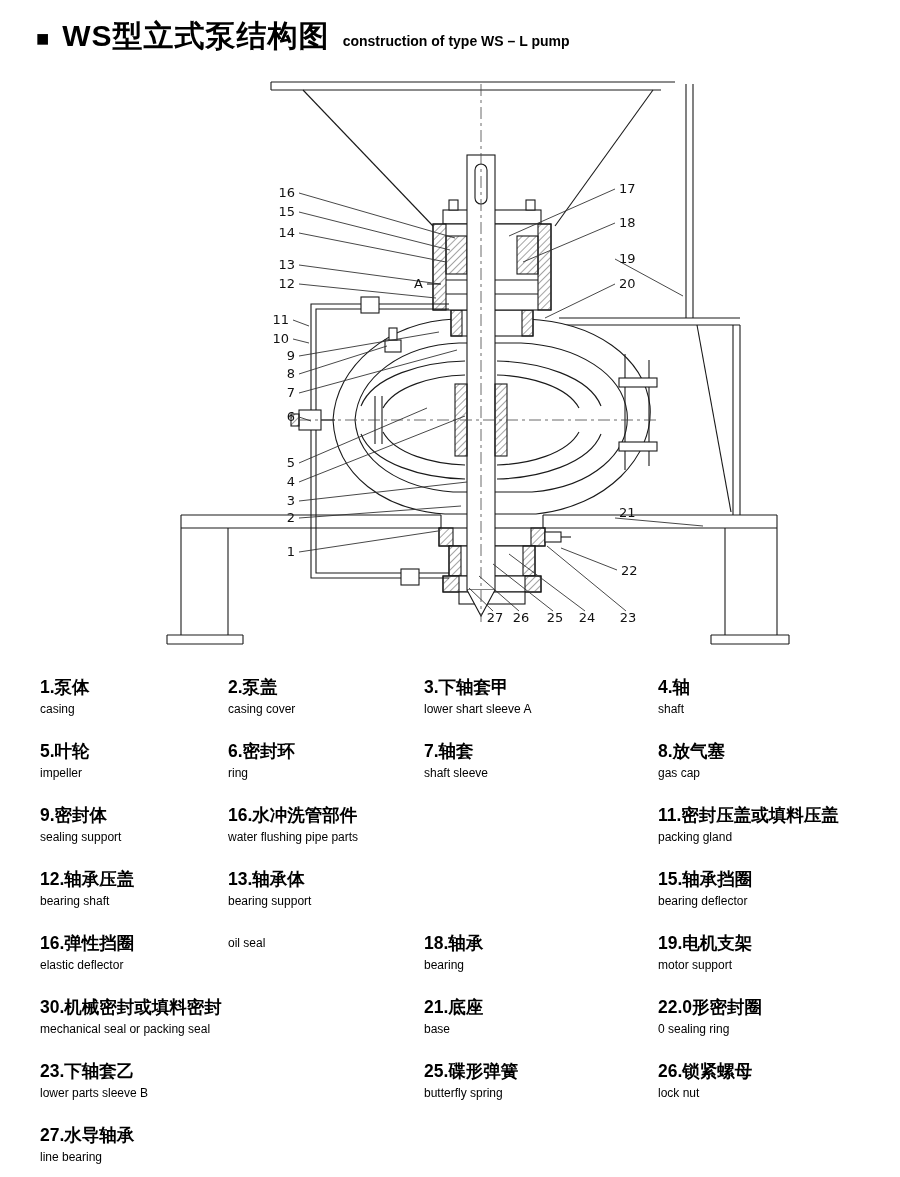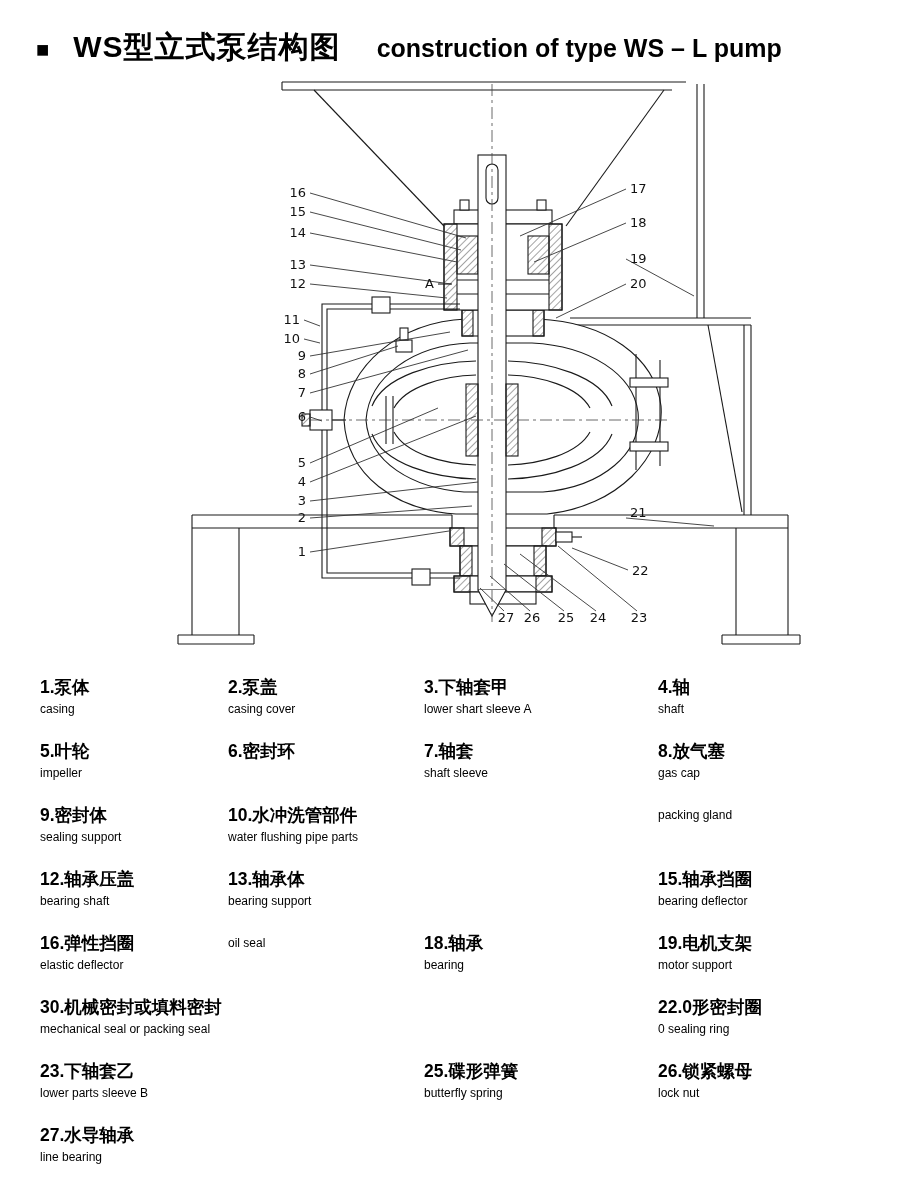--- a/index.html
+++ b/index.html
@@ -5,24 +5,24 @@
   * { box-sizing: border-box; }
   html,body { margin:0; padding:0; }
   body {
     width:900px; height:1177px; background:#ffffff; color:#000;
     font-family:"Liberation Sans","DejaVu Sans",sans-serif;
   }
   .page { position:relative; width:900px; height:1177px; background:#fff; overflow:hidden; }
 
   .hdr { position:absolute; top:16px; left:36px; display:flex; align-items:baseline; gap:13px; white-space:nowrap; }
   .bullet { font-size:22px; line-height:1; }
-  .t-cn { font-size:30px; font-weight:700; margin:11px; letter-spacing:1px; }
-  .t-en { font-size:25px; font-weight:700; margin:12px; }
-
-  .drawing { position:absolute; top:66px; left:14px; width:804px; height:602px; }
+  .t-cn { font-size:30px; font-weight:700; margin:0; letter-spacing:1px; }
+  .t-en { font-size:14px; font-weight:700; margin:0; }
+
+  .drawing { position:absolute; top:66px; left:3px; width:804px; height:602px; }
   svg { display:block; }
   .callouts text { font-family:"DejaVu Sans","Liberation Sans",sans-serif; font-size:13px; }
 
   .parts {
     position:absolute; top:676px; left:40px; width:828px;
     display:grid; grid-template-columns:188px 196px 234px 1fr; row-gap:20px;
   }
   .part .cn { font-size:17.5px; font-weight:700; line-height:22px; white-space:nowrap; }
   .part .en { font-size:12px; font-weight:400; line-height:22px; white-space:nowrap; }
 </style>
@@ -234,38 +234,40 @@
     <div class="part" style="grid-column:4">
         <div class="cn">4.轴</div>
         <div class="en">shaft</div>
       </div>
     <div class="part" style="grid-column:1">
         <div class="cn">5.叶轮</div>
         <div class="en">impeller</div>
       </div>
     <div class="part" style="grid-column:2">
         <div class="cn">6.密封环</div>
+        <div class="en">ring</div>
       </div>
     <div class="part" style="grid-column:3">
         <div class="cn">7.轴套</div>
         <div class="en">shaft sleeve</div>
       </div>
     <div class="part" style="grid-column:4">
         <div class="cn">8.放气塞</div>
         <div class="en">gas cap</div>
       </div>
     <div class="part" style="grid-column:1">
         <div class="cn">9.密封体</div>
         <div class="en">sealing support</div>
       </div>
     <div class="part" style="grid-column:2 / 4">
-        <div class="cn">10.水冲洗管部件</div>
+        <div class="cn">16.水冲洗管部件</div>
         <div class="en">water flushing pipe parts</div>
       </div>
     <div class="part" style="grid-column:4">
+        <div class="cn">11.密封压盖或填料压盖</div>
         <div class="en">packing gland</div>
       </div>
     <div class="part" style="grid-column:1">
         <div class="cn">12.轴承压盖</div>
         <div class="en">bearing shaft</div>
       </div>
     <div class="part" style="grid-column:2">
         <div class="cn">13.轴承体</div>
         <div class="en">bearing support</div>
       </div>
@@ -285,20 +287,24 @@
         <div class="en">bearing</div>
       </div>
     <div class="part" style="grid-column:4">
         <div class="cn">19.电机支架</div>
         <div class="en">motor support</div>
       </div>
     <div class="part" style="grid-column:1 / 3">
         <div class="cn">30.机械密封或填料密封</div>
         <div class="en">mechanical seal or packing seal</div>
       </div>
+    <div class="part" style="grid-column:3">
+        <div class="cn">21.底座</div>
+        <div class="en">base</div>
+      </div>
     <div class="part" style="grid-column:4">
         <div class="cn">22.0形密封圈</div>
         <div class="en">0 sealing ring</div>
       </div>
     <div class="part" style="grid-column:1">
         <div class="cn">23.下轴套乙</div>
         <div class="en">lower parts sleeve B</div>
       </div>
     <div class="part" style="grid-column:3">
         <div class="cn">25.碟形弹簧</div>

